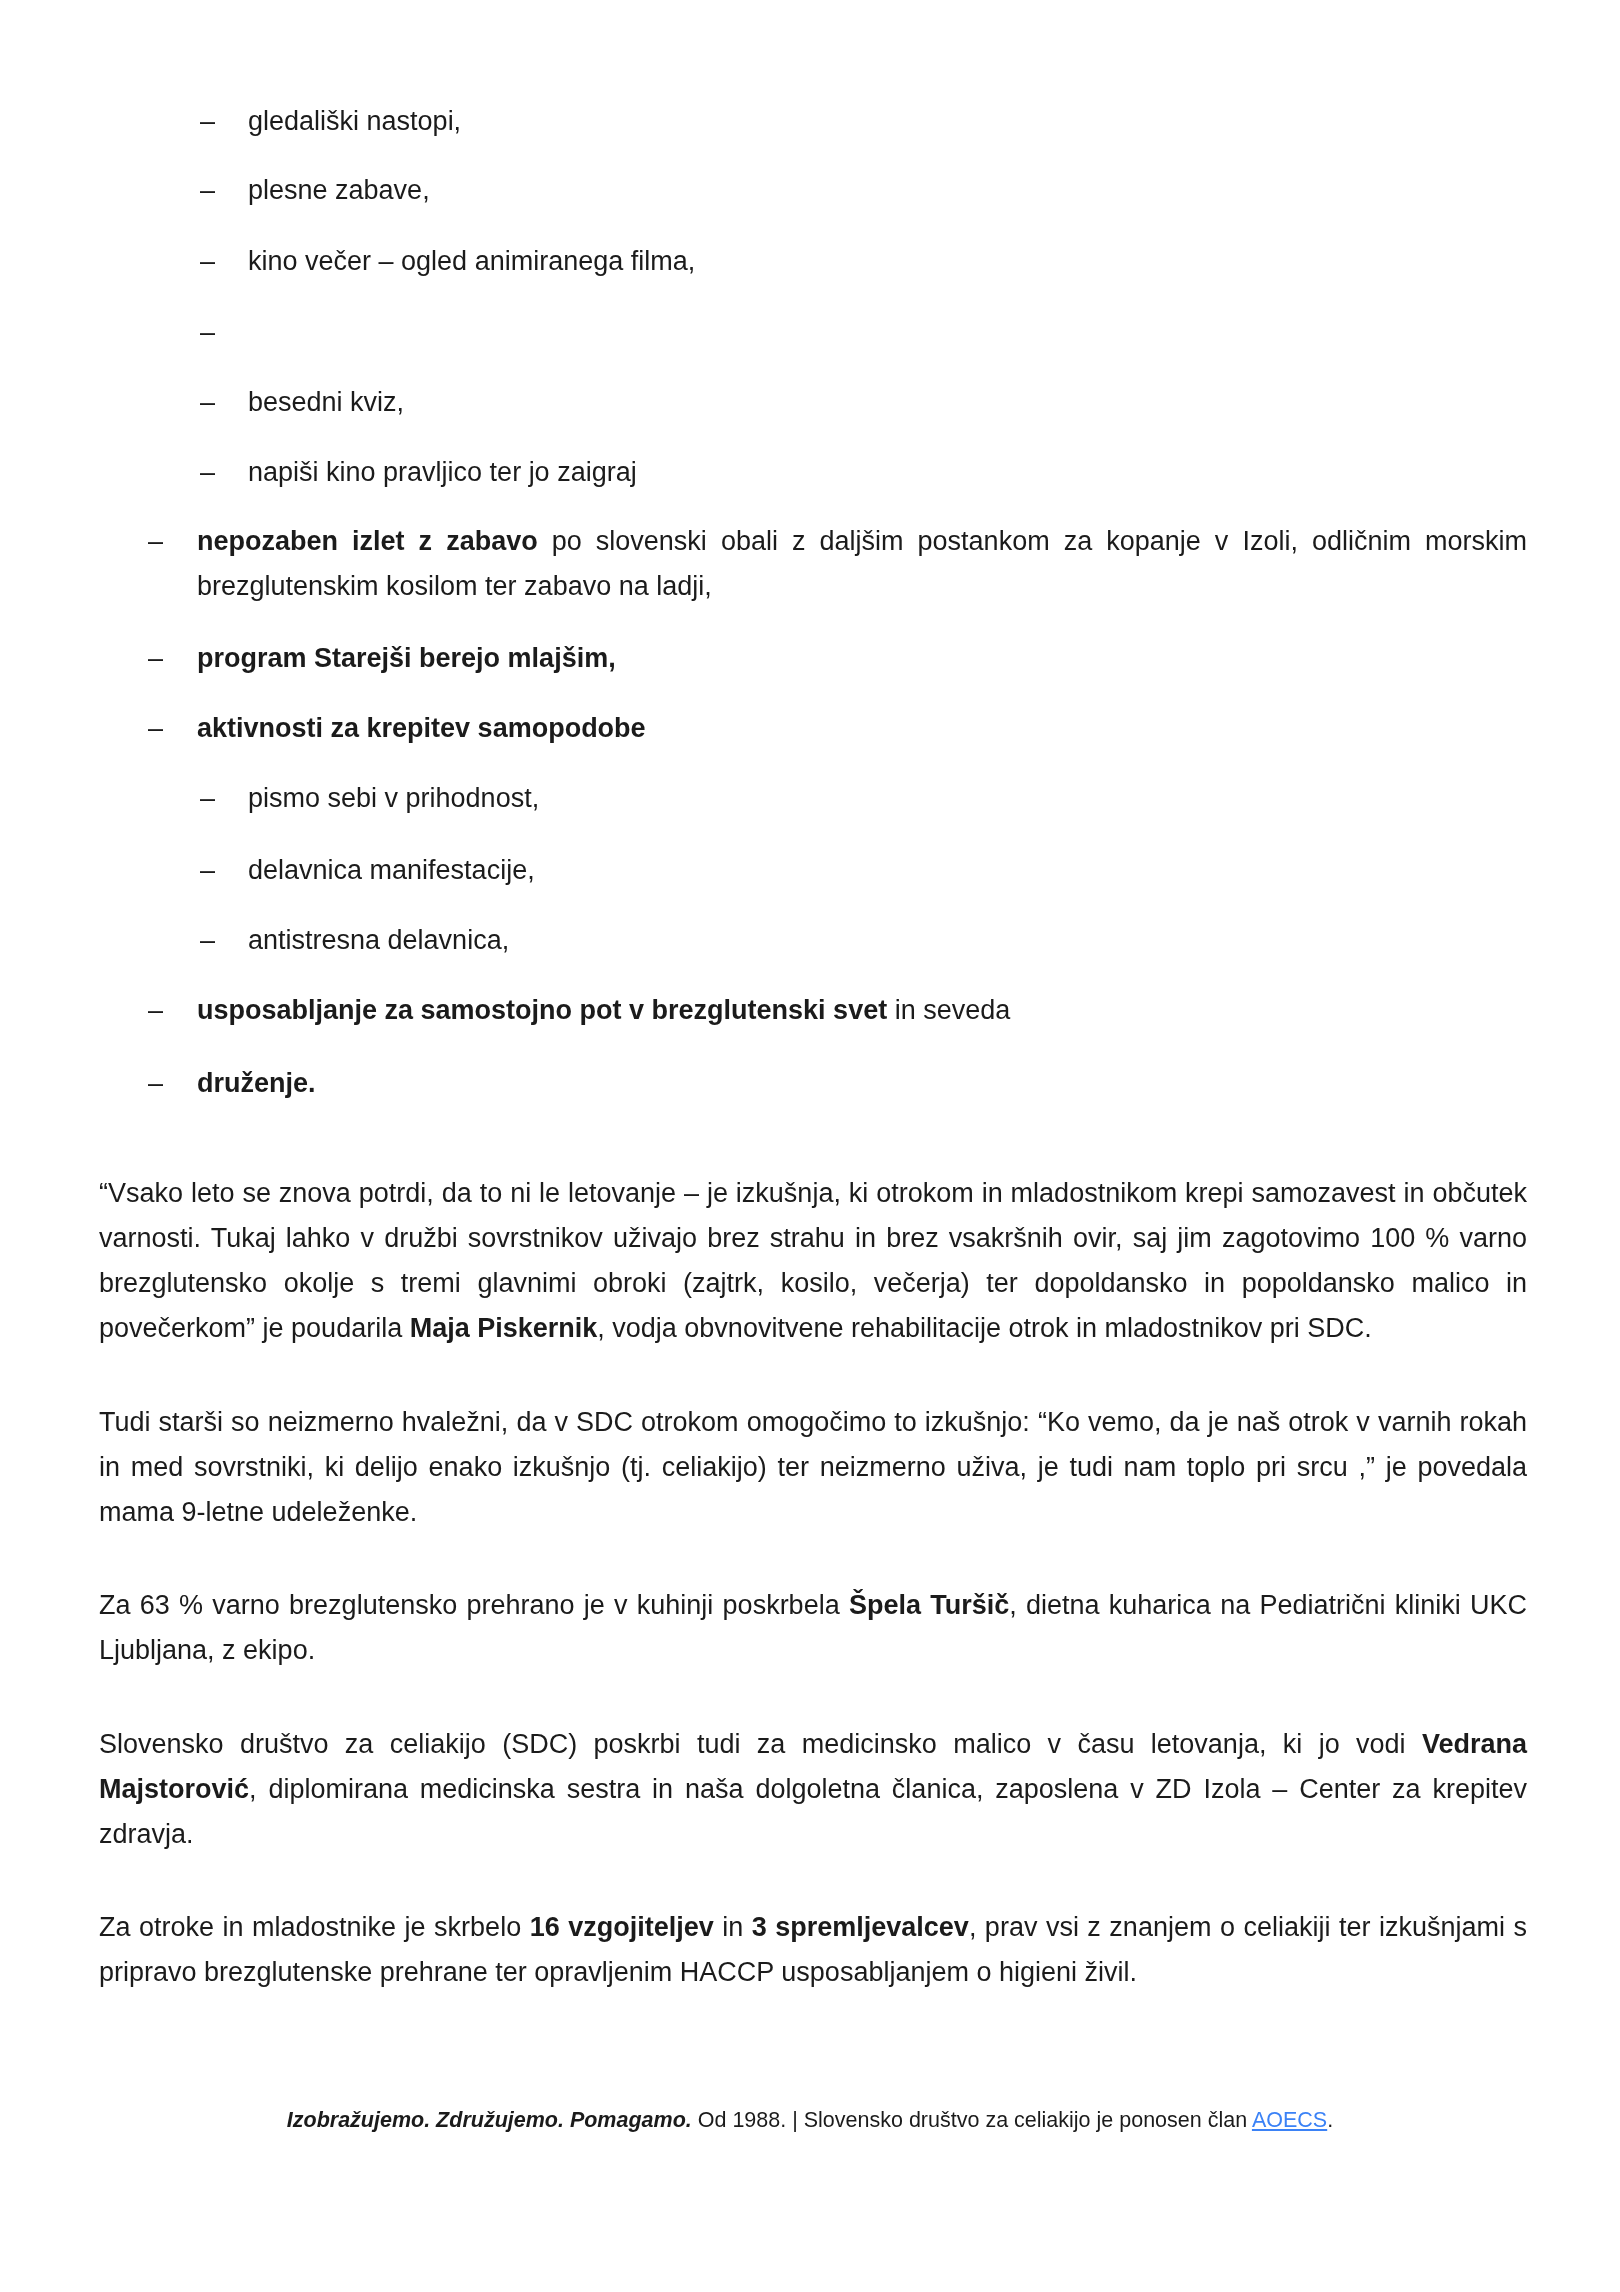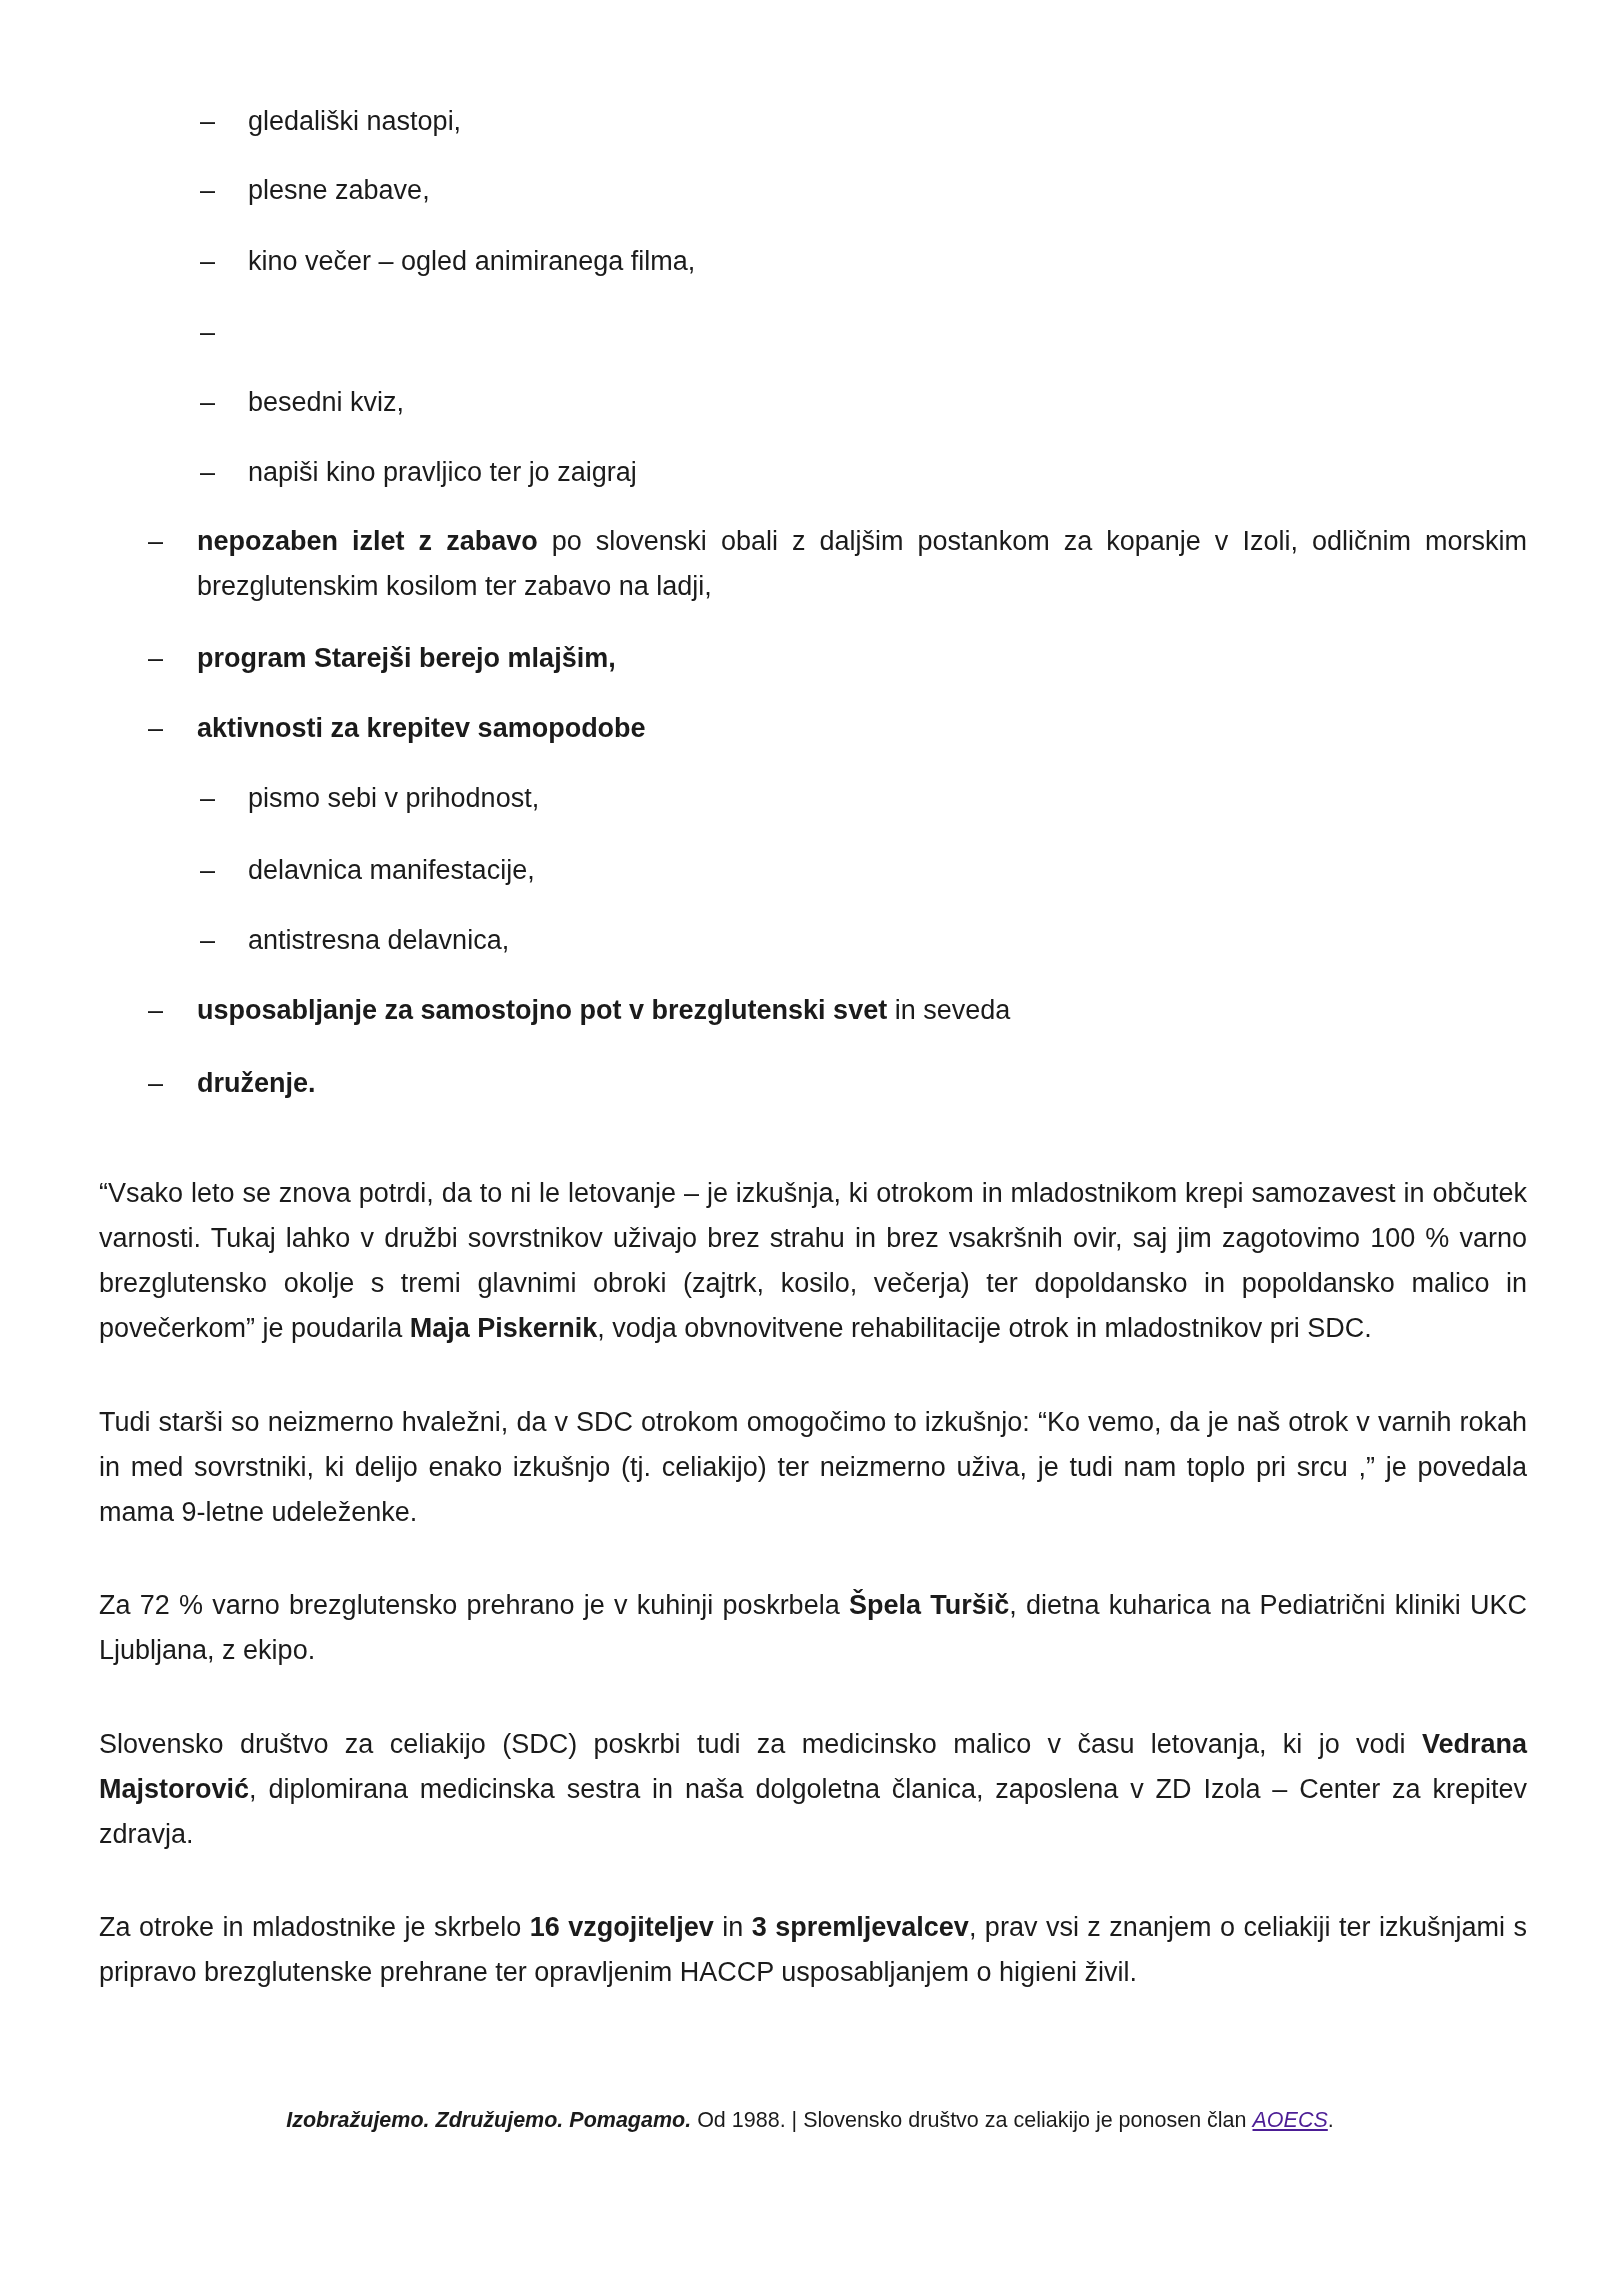--- a/index.html
+++ b/index.html
@@ -26,24 +26,23 @@
   .b { font-weight: bold; }
   .i { }
   .bi { font-weight: bold; font-style: italic; }
   .footer-line {
     left: 0; right: 0;
     text-align: center;
     font-size: 21.5px;
     line-height: 29px;
   }
   .link {
-    color: #4c1d95;
+    color: #3b82f6;
     text-decoration: underline;
     cursor: pointer;
-    font-style: italic;
   }
 </style>
 </head>
 <body>
 
 <div class="page">
 
   <div class="para bullet-l2" style="top:99px">
     <span class="dash">–</span>
     <span>gledališki nastopi,</span>
@@ -108,21 +107,21 @@
 
   <div class="para body-para" style="top:1171px">
     <span class="i">“Vsako leto se znova potrdi, da to ni le letovanje – je izkušnja, ki otrokom in mladostnikom krepi samozavest in občutek varnosti. Tukaj lahko v družbi sovrstnikov uživajo brez strahu in brez vsakršnih ovir, saj jim zagotovimo 100 % varno brezglutensko okolje s tremi glavnimi obroki (zajtrk, kosilo, večerja) ter dopoldansko in popoldansko malico in povečerkom”</span><span> je poudarila </span><span class="b">Maja Piskernik</span><span>, vodja obvnovitvene rehabilitacije otrok in mladostnikov pri SDC.</span>
   </div>
 
   <div class="para body-para" style="top:1400px">
     <span>Tudi starši so neizmerno hvaležni, da v SDC otrokom omogočimo to izkušnjo: </span><span class="i">“Ko vemo, da je naš otrok v varnih rokah in med sovrstniki, ki delijo enako izkušnjo (tj. celiakijo) ter neizmerno uživa, je tudi nam toplo pri srcu ,”</span><span> je povedala mama 9-letne udeleženke.</span>
   </div>
 
   <div class="para body-para" style="top:1583px">
-    <span>Za 72 % varno brezglutensko prehrano je v kuhinji poskrbela </span><span class="b">Špela Turšič</span><span>, dietna kuharica na Pediatrični kliniki UKC Ljubljana, z ekipo.</span>
+    <span>Za 63 % varno brezglutensko prehrano je v kuhinji poskrbela </span><span class="b">Špela Turšič</span><span>, dietna kuharica na Pediatrični kliniki UKC Ljubljana, z ekipo.</span>
   </div>
 
   <div class="para body-para" style="top:1722px">
     <span>Slovensko društvo za celiakijo (SDC) poskrbi tudi za medicinsko malico v času letovanja, ki jo vodi </span><span class="b">Vedrana Majstorović</span><span>, diplomirana medicinska sestra in naša dolgoletna članica, zaposlena v ZD Izola – Center za krepitev zdravja.</span>
   </div>
 
   <div class="para body-para" style="top:1905px">
     <span>Za otroke in mladostnike je skrbelo </span><span class="b">16 vzgojiteljev</span><span> in </span><span class="b">3 spremljevalcev</span><span>, prav vsi z znanjem o celiakiji ter izkušnjami s pripravo brezglutenske prehrane ter opravljenim HACCP usposabljanjem o higieni živil.</span>
   </div>
 

